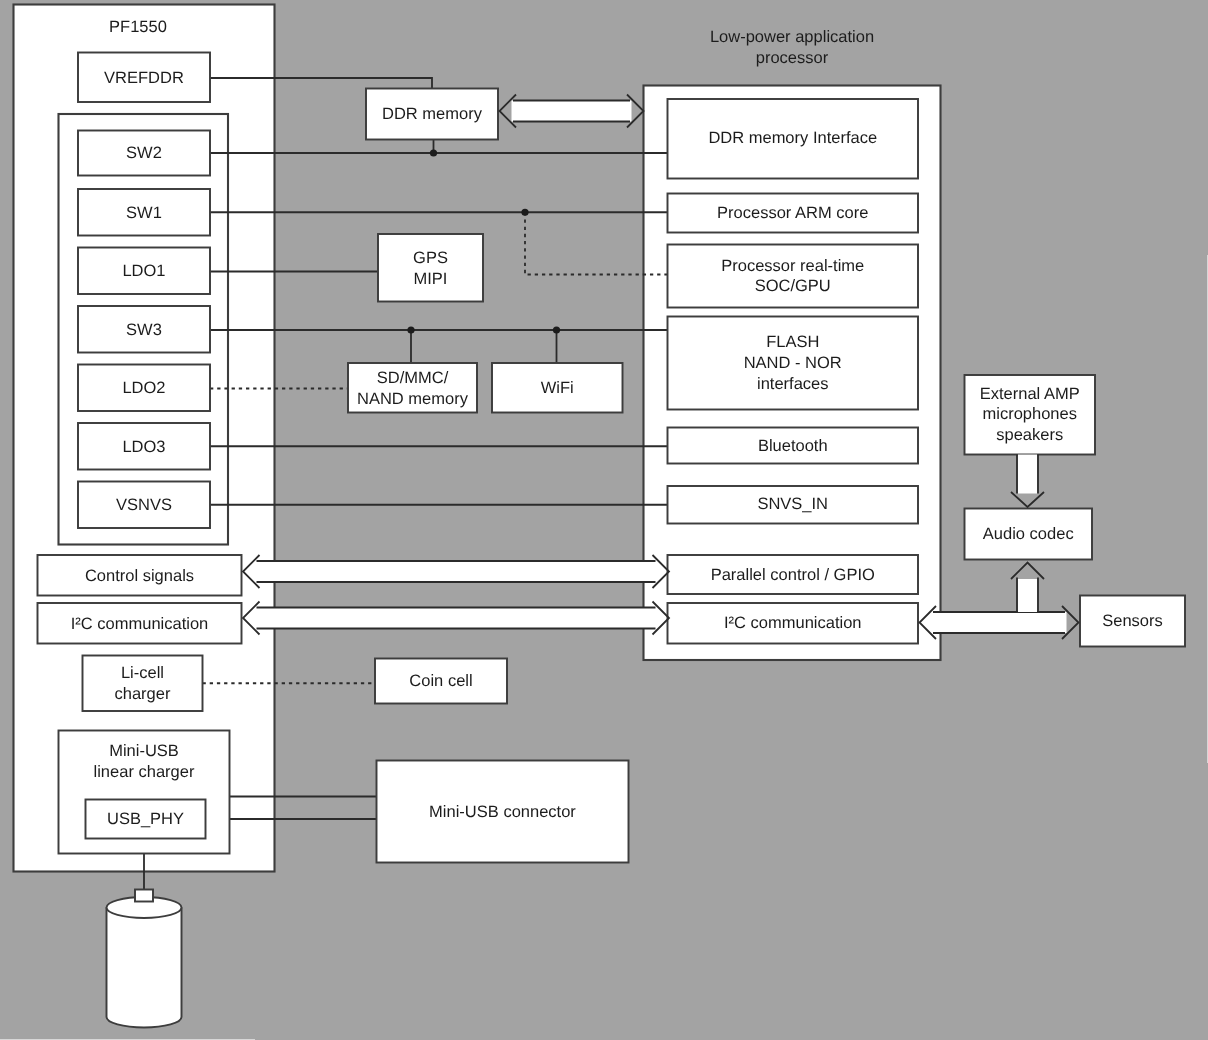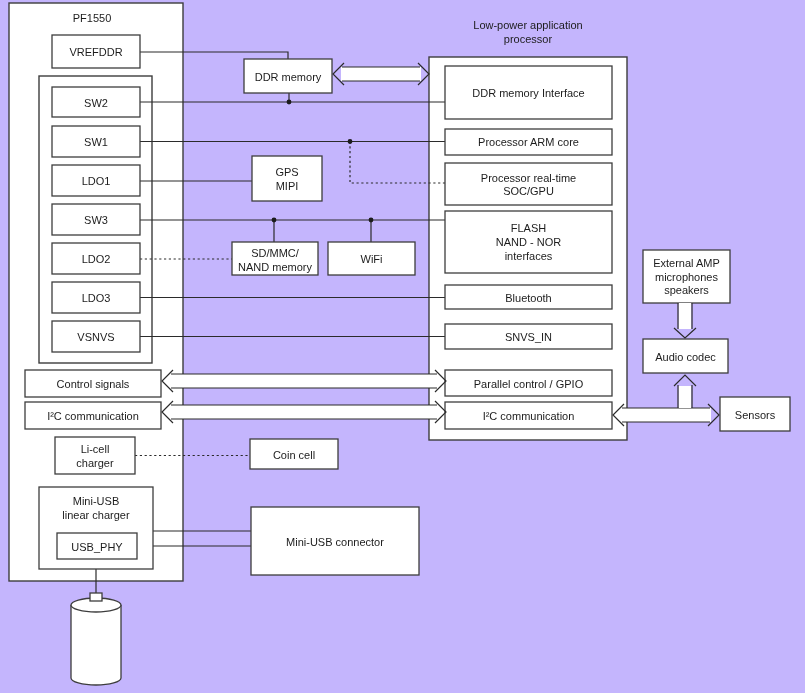--- a/index.html
+++ b/index.html
@@ -1,16 +1,16 @@
 <!DOCTYPE html>
 <html><head>
 <meta charset="utf-8">
 <style>
   html,body{margin:0;padding:0;background:#ffffff;}
-  .stage{position:relative;width:805px;height:693px;background:#c4b5fd;overflow:hidden;}
+  .stage{position:relative;width:805px;height:693px;background:#a3a3a3;overflow:hidden;}
   svg{display:block;}
   .box{fill:#ffffff;stroke:#3d3d3d;stroke-width:1.3;}
   .container-box{fill:#ffffff;stroke:#3d3d3d;stroke-width:1.4;}
   .wire{stroke:#2b2b2b;stroke-width:1.2;fill:none;}
   .dotted{stroke:#2b2b2b;stroke-width:1.2;fill:none;stroke-dasharray:2.2 2.6;}
   .dot{fill:#1c1c1c;stroke:none;}
   .arrow-fill{fill:#ffffff;stroke:none;}
   .arrow-line{stroke:#2b2b2b;stroke-width:1.2;fill:none;}
   .lbl{font-family:"Liberation Sans","DejaVu Sans",sans-serif;font-size:11px;fill:#1c1c1c;text-anchor:middle;dominant-baseline:central;}
 </style>

